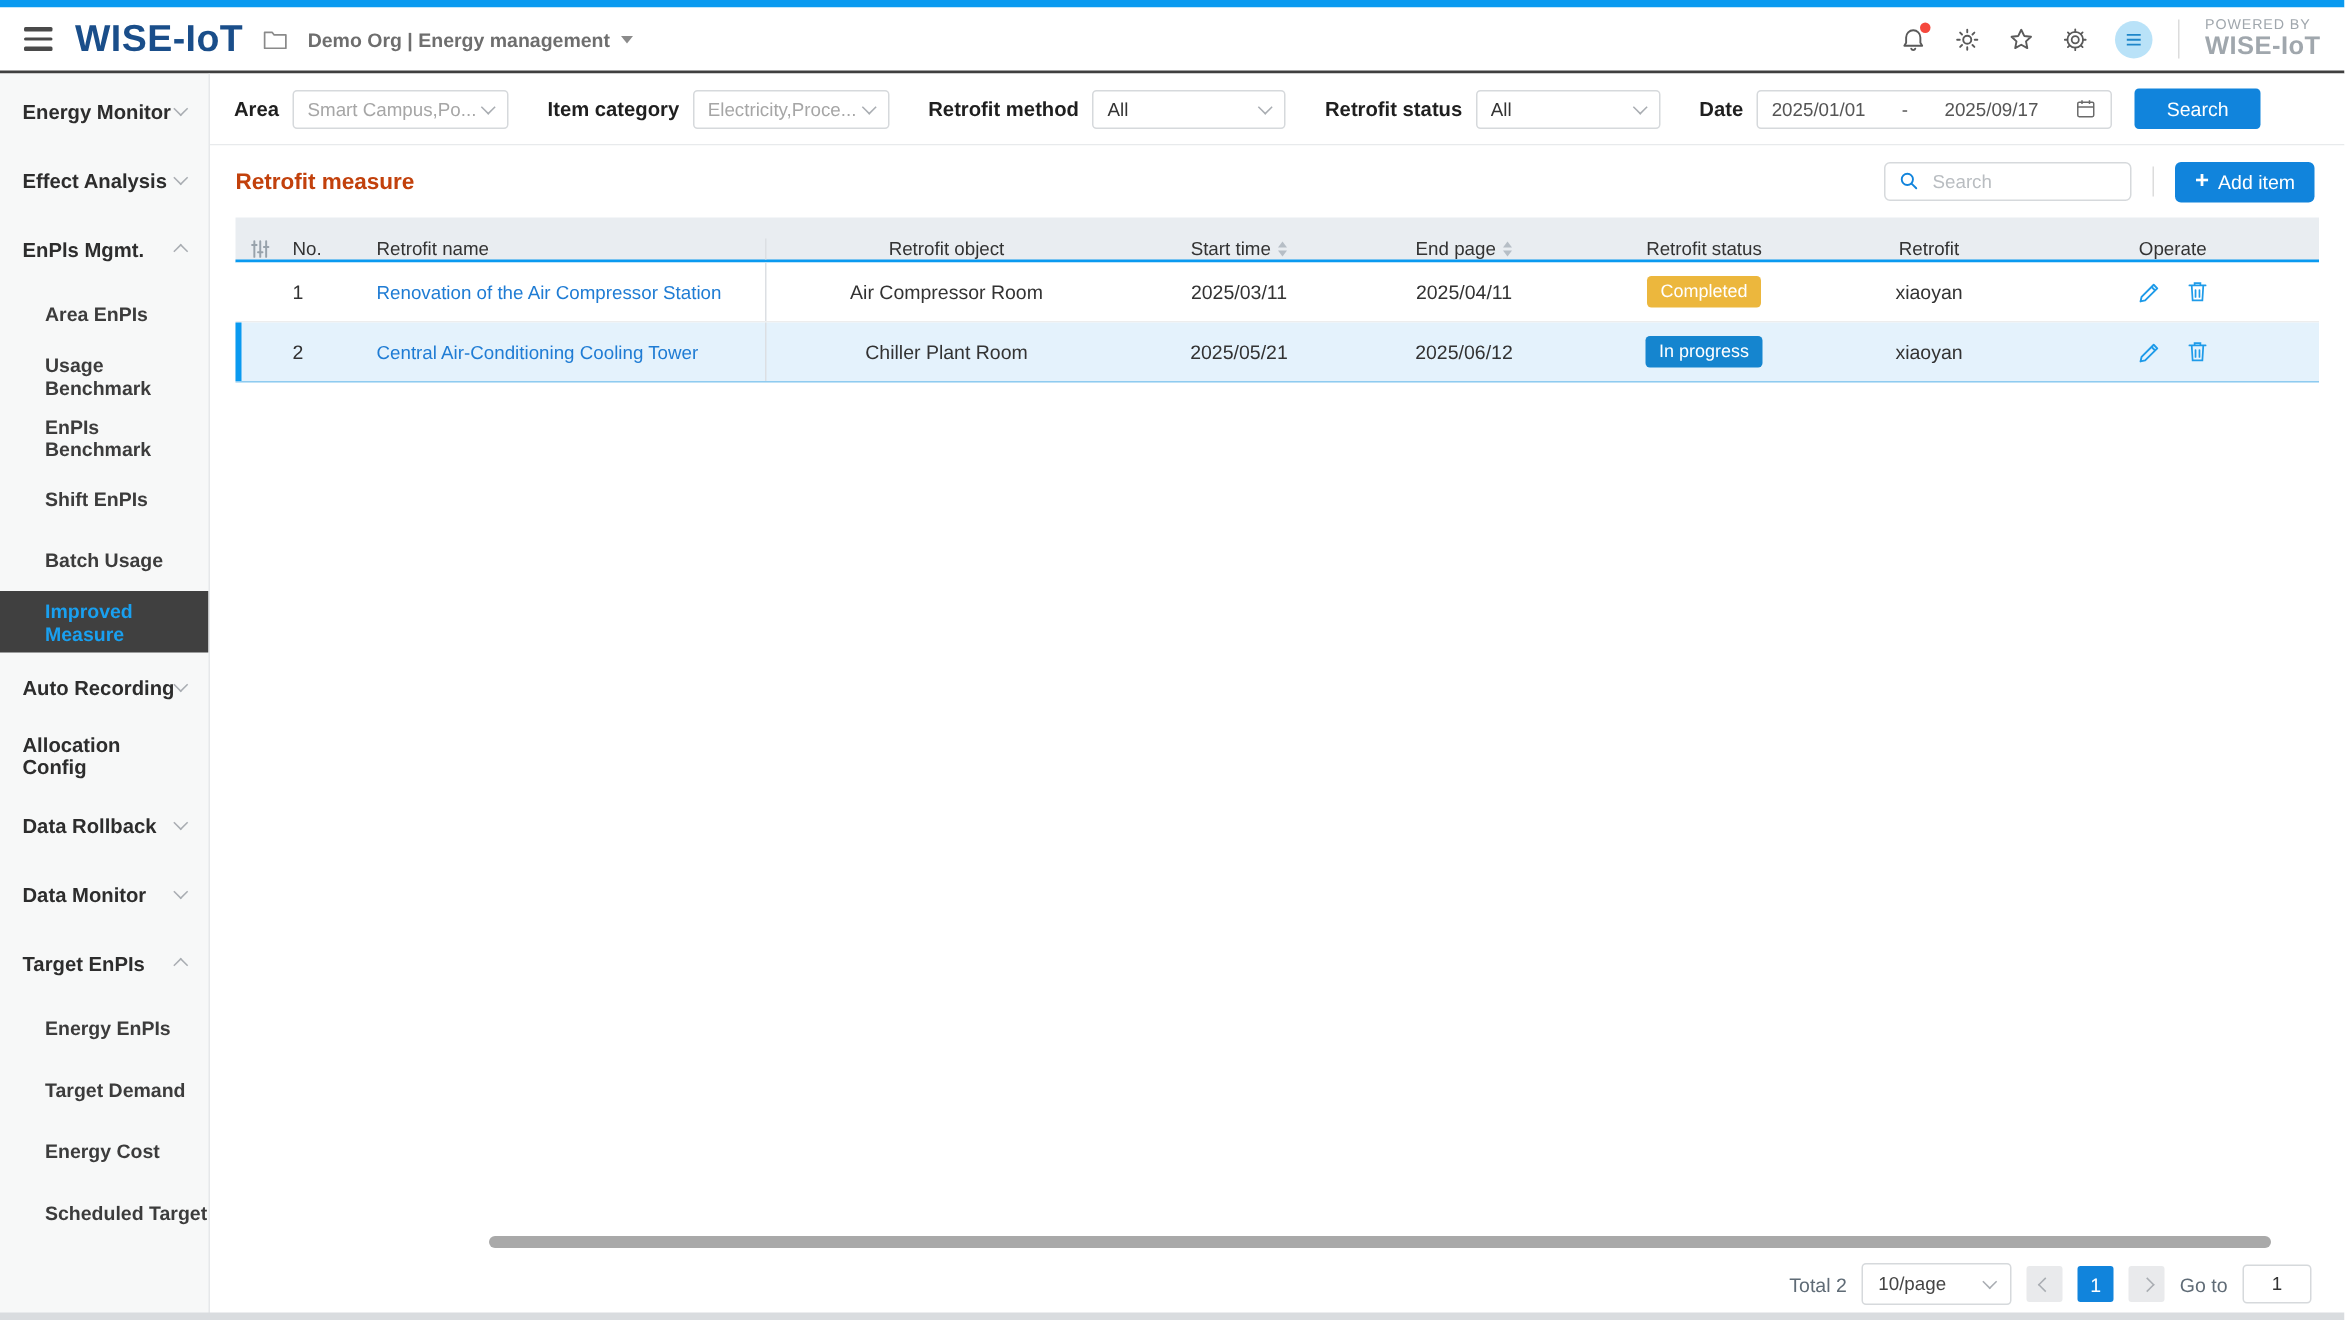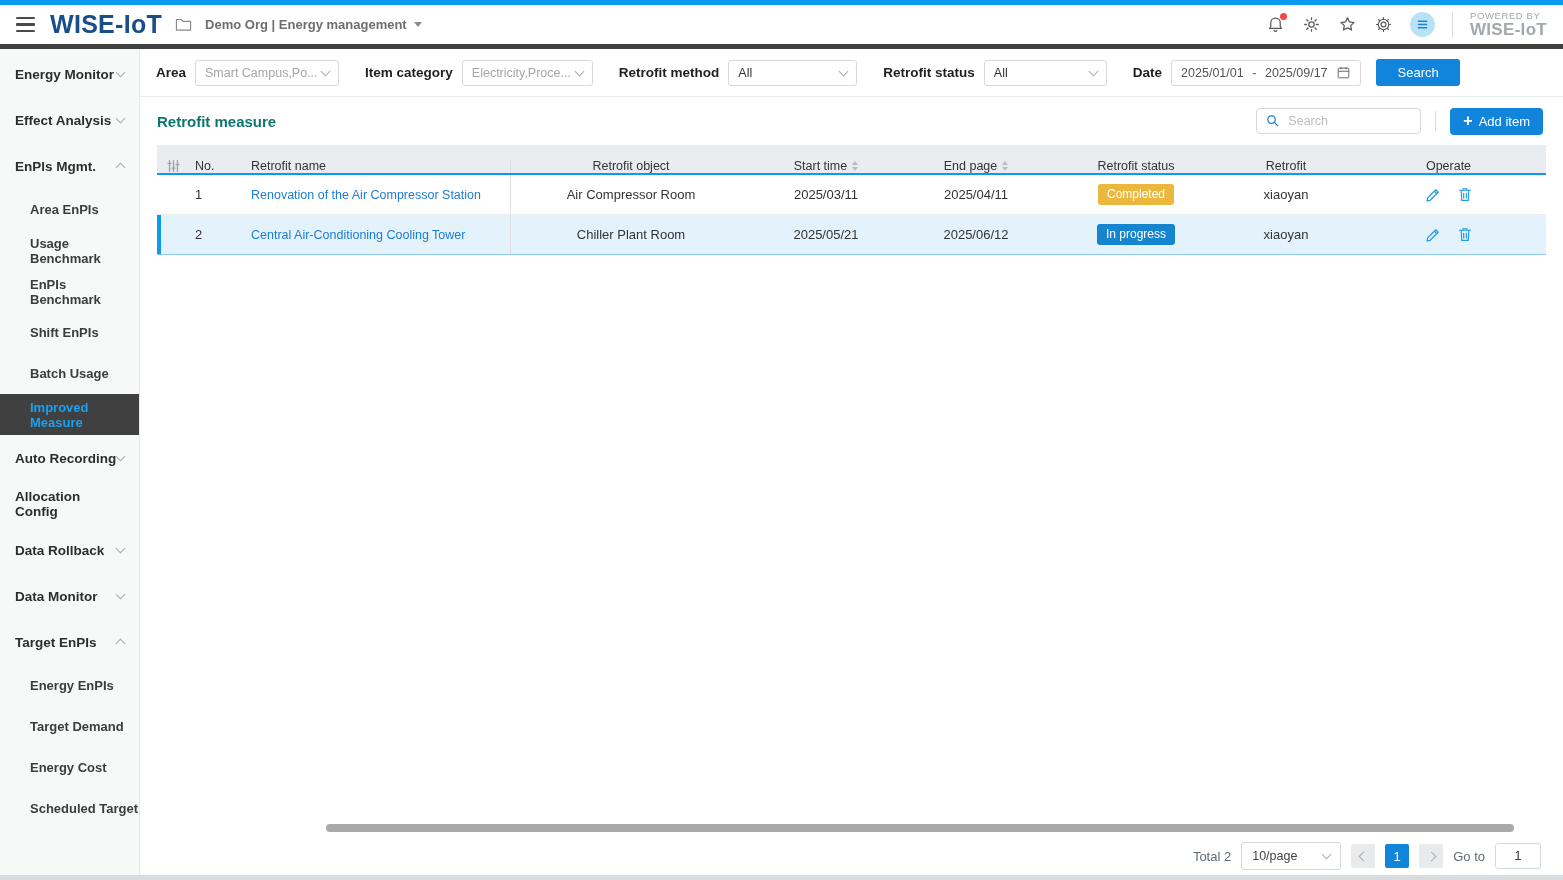--- a/index.html
+++ b/index.html
@@ -1,20 +1,20 @@
 <!DOCTYPE html>
 <html><head>
 <meta charset="utf-8">
 <style>
   *{box-sizing:border-box;margin:0;padding:0}
   html,body{width:1563px;height:880px}
   body{font-family:"Liberation Sans",sans-serif;background:#fff;overflow:hidden;position:relative}
 
   .topstrip{height:5px;background:#0a9af0}
-  .topbar{height:44px;background:#fff;border-bottom:5px solid #404040;display:flex;align-items:center;justify-content:space-between;padding:0 16px}
+  .topbar{height:44px;background:#fff;border-bottom:2px solid #404040;display:flex;align-items:center;justify-content:space-between;padding:0 16px}
   .tb-left{display:flex;align-items:center;gap:13px}
   .burger{display:flex;flex-direction:column;gap:4px;cursor:pointer}
   .burger span{width:19px;height:2.5px;background:#4a4a4a;border-radius:1px}
   .logo{font-size:25px;font-weight:bold;color:#1a4e8a;letter-spacing:.3px;margin-left:2px}
   .org{font-size:13px;font-weight:bold;color:#6e6e6e;display:flex;align-items:center;gap:7px;cursor:pointer}
   .caret-down{width:0;height:0;border-left:4px solid transparent;border-right:4px solid transparent;border-top:5px solid #8b8b8b}
   .tb-right{display:flex;align-items:center;gap:17px}
   .tb-icon{position:relative;display:flex;cursor:pointer}
   .dot{position:absolute;top:-2px;right:-2px;width:7px;height:7px;border-radius:50%;background:#f5483d}
   .avatar{width:25px;height:25px;border-radius:50%;background:#b9e2f8;display:flex;align-items:center;justify-content:center;cursor:pointer}
@@ -33,27 +33,27 @@
   .filterbar{height:48px;background:#fff;border-bottom:1px solid #e8eaec;display:flex;align-items:center;padding-left:16px}
   .flabel{font-size:13.5px;font-weight:bold;color:#1f1f1f;margin-right:9px;white-space:nowrap}
   .select{height:26px;border:1px solid #d6d9dc;border-radius:3px;background:#fff;display:flex;align-items:center;justify-content:space-between;padding:0 9px;margin-right:26px;cursor:pointer}
   .select .val{font-size:12.5px;color:#333;white-space:nowrap;overflow:hidden}
   .select .val.ph{color:#a6a6a6}
   .w144{width:144px}.w131{width:131px}.w129{width:129px}.w123{width:123px}
   .chev{width:7px;height:7px;border-right:1.5px solid #a9adb2;border-bottom:1.5px solid #a9adb2;transform:rotate(45deg);display:inline-block;flex-shrink:0;margin-top:-3px}
   .chev.up{transform:rotate(-135deg);margin-top:3px}
   .chev.left{transform:rotate(135deg);margin:0}
   .chev.right{transform:rotate(-45deg);margin:0}
-  .datebox{width:190px;height:26px;border:1px solid #d6d9dc;border-radius:3px;display:flex;align-items:center;justify-content:space-between;padding:0 9px;margin-right:15px;font-size:12.5px;color:#555;cursor:pointer}
+  .datebox{width:237px;height:26px;border:1px solid #d6d9dc;border-radius:3px;display:flex;align-items:center;justify-content:space-between;padding:0 9px;margin-right:15px;font-size:12.5px;color:#555;cursor:pointer}
   .btn{border:none;border-radius:3px;background:#1184dc;color:#fff;cursor:pointer;font-family:inherit}
   .btn-search{width:84px;height:27px;font-size:13px}
 
   .content{flex:1;display:flex;flex-direction:column;background:#fff;min-height:0}
   .content-head{height:48px;display:flex;align-items:center;padding:0 20px 0 17px}
-  .page-title{font-size:15px;font-weight:bold;color:#0f766e;flex:1}
+  .page-title{font-size:15px;font-weight:bold;color:#c2410c;flex:1}
   .searchbox{position:relative;width:165px;height:26px}
   .searchbox input{width:100%;height:100%;border:1px solid #d6d9dc;border-radius:4px;padding:0 8px 0 31px;font-size:12.5px;color:#333;outline:none;font-family:inherit}
   .searchbox input::placeholder{color:#b9bdc1}
   .searchbox svg{position:absolute;left:9px;top:5px}
   .vdiv{width:1px;height:20px;background:#dcdcdc;margin:0 14px}
   .btn-add{height:27px;padding:0 13px;font-size:13px;display:flex;align-items:center;gap:6px;border-radius:4px}
   .btn-add .plus{font-size:16px;font-weight:bold;margin-top:-1px}
 
   .table{margin:0 17px}
   .thead{height:30px;background:#e9edf1;border-bottom:2px solid #0a9af0;display:flex;align-items:flex-end;font-size:12.5px;color:#333}

